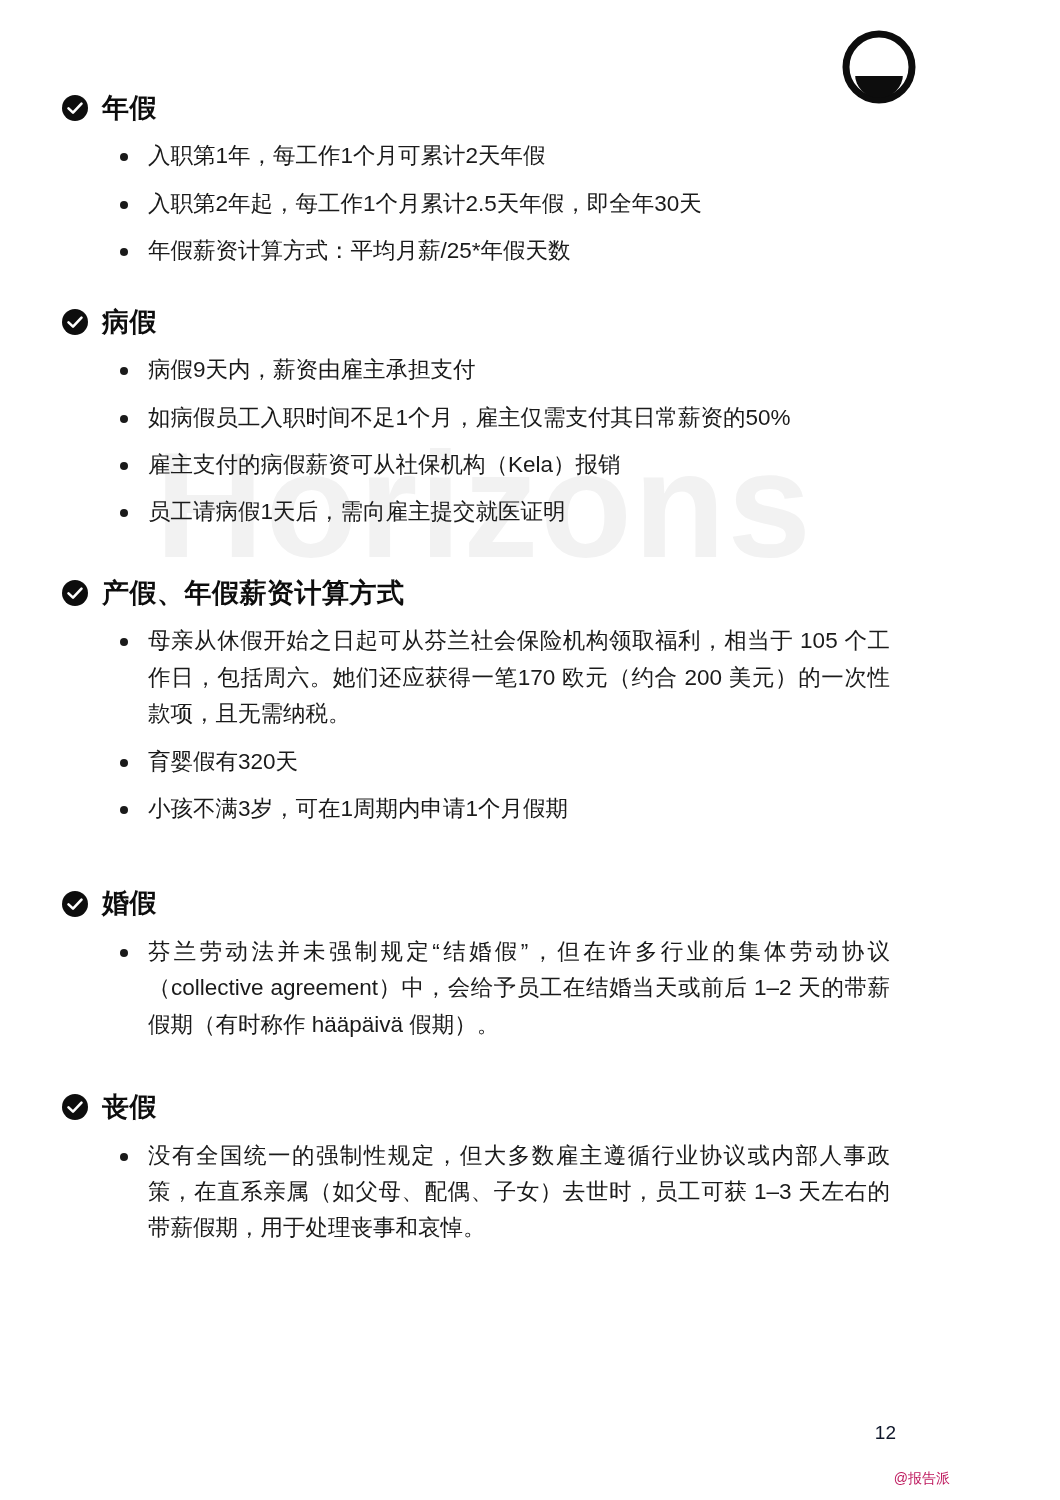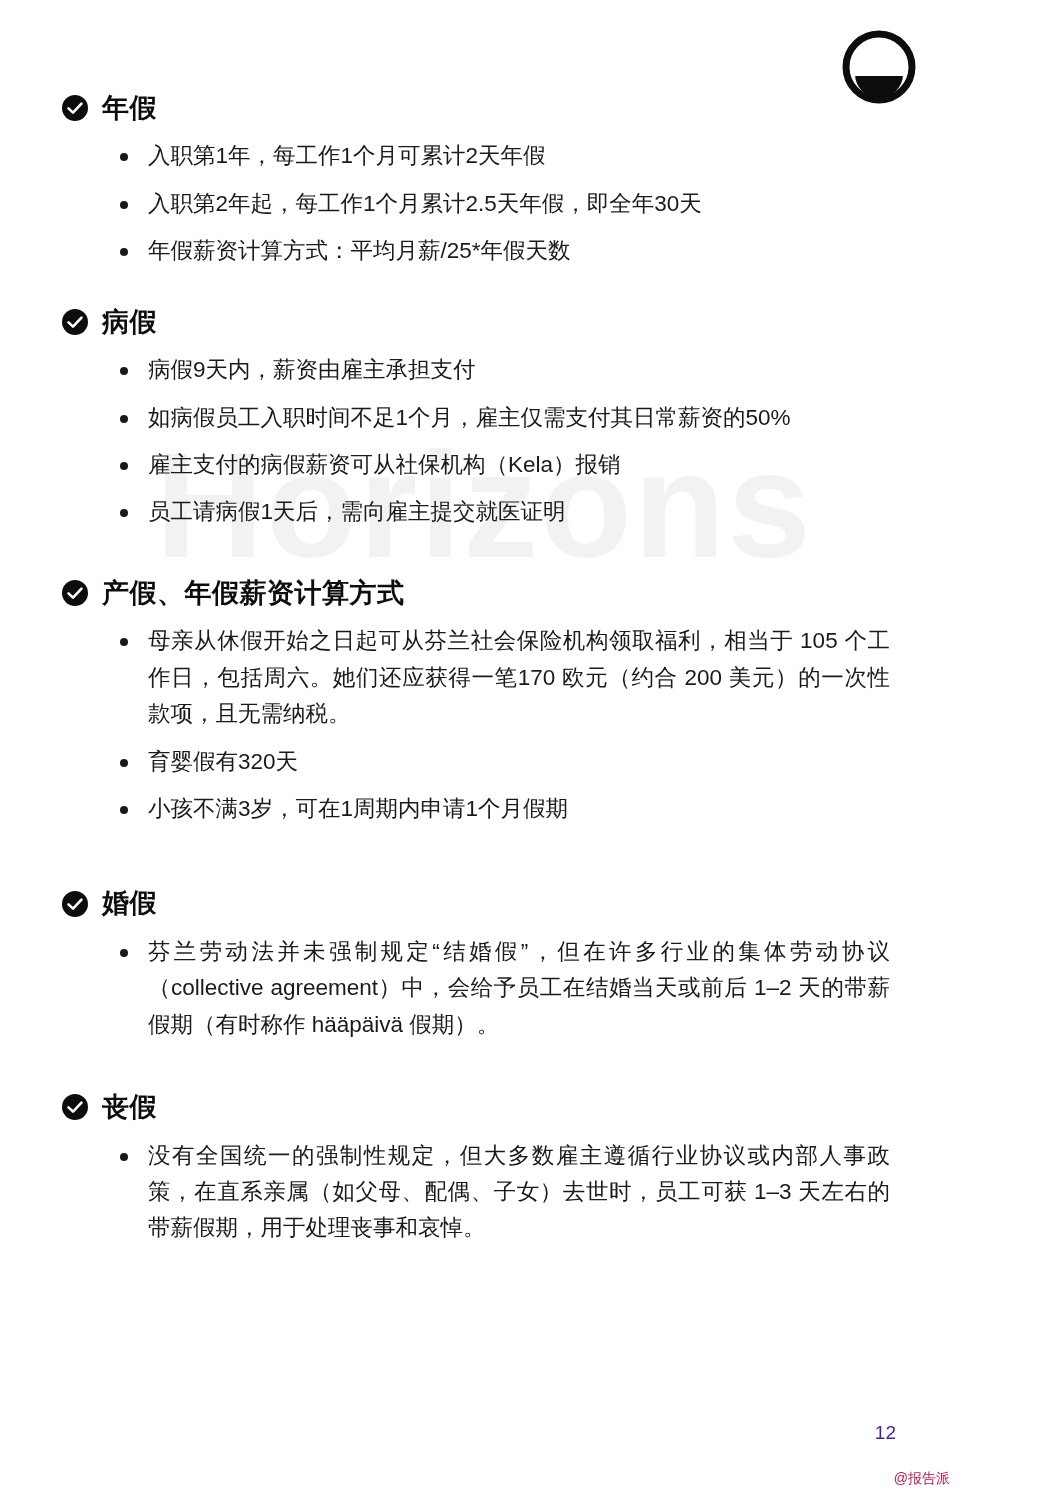--- a/index.html
+++ b/index.html
@@ -116,21 +116,21 @@
 
   li.nowrap-item {
     text-align: left;
   }
 
   .page-number {
     position: absolute;
     right: 72px;
     bottom: 56px;
     font-size: 19px;
-    color: #4c1d95;
+    color: #0f172a;
     z-index: 2;
   }
 
   .footer-credit {
     position: absolute;
     right: 18px;
     bottom: 12px;
     font-size: 14px;
     color: #be185d;
     z-index: 2;

